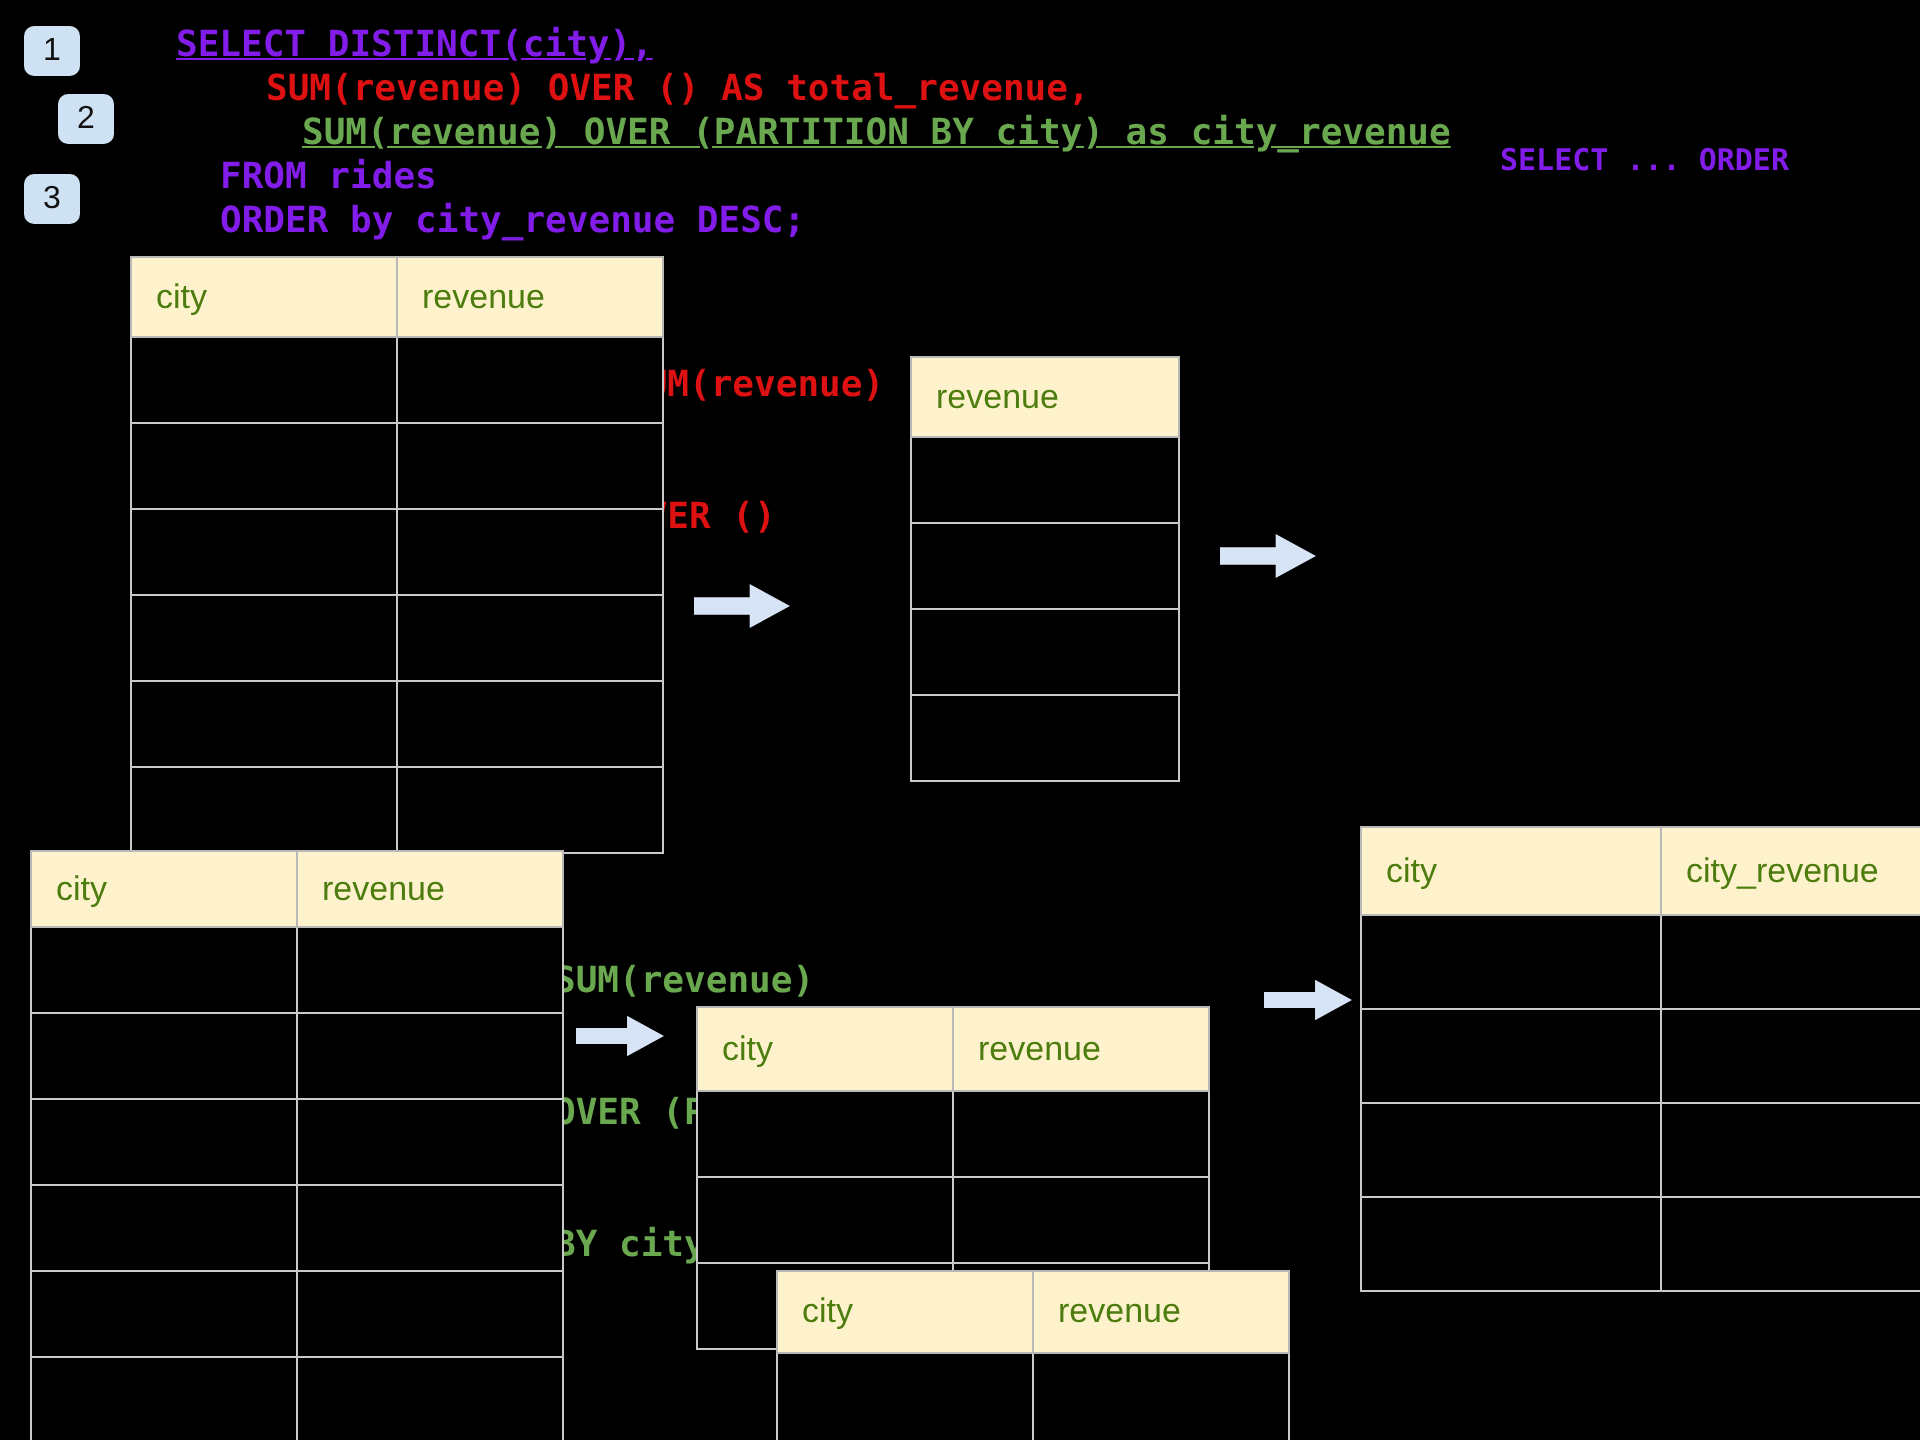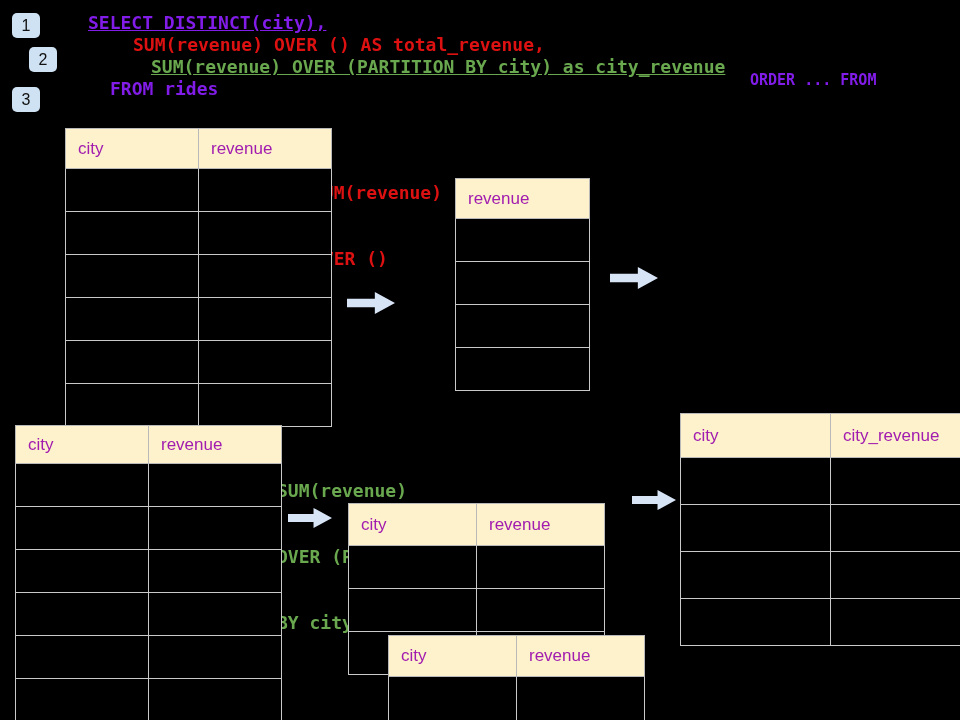--- a/index.html
+++ b/index.html
@@ -42,21 +42,21 @@
     clip-path:polygon(0 32%,58% 32%,58% 4%,100% 50%,58% 96%,58% 68%,0 68%);
   }
   #arrow-1{left:347px;top:291px;width:48px;height:24px;}
   #arrow-2{left:610px;top:266px;width:48px;height:24px;}
   #arrow-3{left:288px;top:507px;width:44px;height:22px;}
   #arrow-4{left:632px;top:489px;width:44px;height:22px;}
   
   .tbl{position:absolute;}
   .tbl table{border-collapse:collapse;width:100%;table-layout:fixed;}
   .tbl th{
-    background:var(--header_bg,#fdf2cc);color:#a21caf;font-weight:normal;
+    background:var(--header_bg,#fdf2cc);color:#4d7c0f;font-weight:normal;
     font:17px "Liberation Sans",sans-serif;text-align:left;
     padding:0 0 0 12px;border:1px solid #b9b9b9;
   }
   .tbl td{border:1px solid var(--table_border,#c9c9c9);background:var(--cell_bg,#000);}
   #tbl-source-top{left:65px;top:128px;width:240px;}
   #tbl-source-top th{height:39px;width:120px;}
   #tbl-source-top td{height:40px;}
   #tbl-total-revenue{left:455px;top:178px;width:135px;}
   #tbl-total-revenue th{height:39px;}
   #tbl-total-revenue td{height:40px;}
@@ -85,23 +85,24 @@
     <span>2</span>
   </div>
   <div class="badge" id="badge-3">
     <span>3</span>
   </div>
 
   <div class="code-line c-purple" style="left:88px;top:12px;text-decoration:underline;">SELECT DISTINCT(city),</div>
   <div class="code-line c-red" style="left:133px;top:34px;">SUM(revenue) OVER () AS total_revenue,</div>
   <div class="code-line c-green" style="left:151px;top:56px;text-decoration:underline;">SUM(revenue) OVER (PARTITION BY city) as city_revenue</div>
   <div class="code-line c-purple" style="left:110px;top:78px;">FROM rides</div>
+  <div class="code-line c-purple" style="left:110px;top:100px;">ORDER by city_revenue DESC;</div>
 
   <div class="side-note">
-    <div>ORDER ... FROM</div>
+    <div>SELECT ... ORDER</div>
   </div>
 
   <div class="annotation c-red" id="ann-total">
     <div>SUM(revenue)</div>
     <div>OVER ()</div>
   </div>
   <div class="annotation c-green" id="ann-partition">
     <div>SUM(revenue)</div>
     <div>OVER (PARTITION</div>
     <div>BY city)</div>

